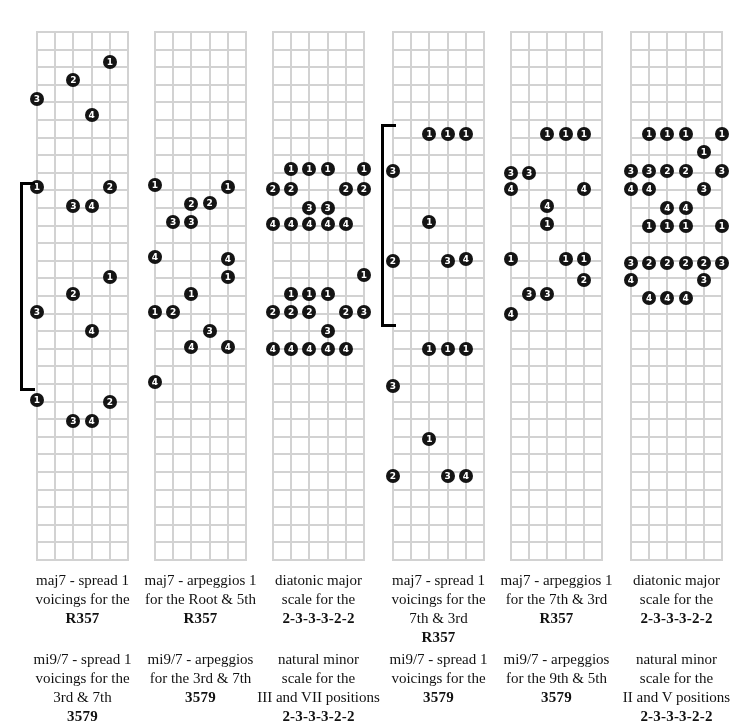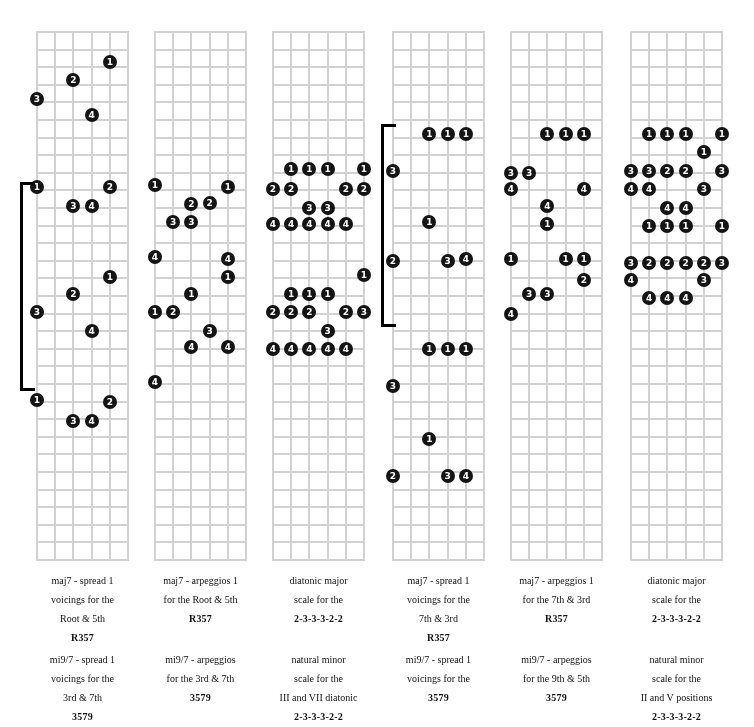--- a/index.html
+++ b/index.html
@@ -7,21 +7,21 @@
     width:754px;height:727px;position:relative;background:#ffffff;overflow:hidden;
     font-family:"Liberation Serif",serif;
   }
   .fretboard{position:absolute;}
   .dot{
     position:absolute;width:14px;height:14px;border-radius:50%;
     text-align:center;
     font-family:"DejaVu Sans",sans-serif;font-size:9px;line-height:14px;font-weight:bold;
   }
   .bracket{position:absolute;width:12px;background:transparent;}
-  .caption{position:absolute;text-align:center;font-size:10px;line-height:19px;}
+  .caption{position:absolute;text-align:center;font-size:15px;line-height:19px;}
   .cap-line{white-space:nowrap;}
   .cap-line.bold{font-weight:bold;letter-spacing:0.2px;}
 </style>
 </head>
 <body style="background: rgb(255, 255, 255);">
 
 <div id="stage">
     <div class="fretboard" style="left: 36px; top: 31px; width: 93px; height: 530px; background-image: repeating-linear-gradient(to right, rgb(210, 210, 210) 0px, rgb(210, 210, 210) 2px, transparent 2px, transparent 18.2px), repeating-linear-gradient(rgb(210, 210, 210) 0px, rgb(210, 210, 210) 2px, transparent 2px, transparent 17.6px);">
       <div class="dot" style="left: 66.8px; top: 23.92px; background: rgb(20, 20, 20); color: rgb(255, 255, 255);">1</div>
       <div class="dot" style="left: 30.4px; top: 41.52px; background: rgb(20, 20, 20); color: rgb(255, 255, 255);">2</div>
@@ -37,21 +37,20 @@
       <div class="dot" style="left: 48.6px; top: 293.2px; background: rgb(20, 20, 20); color: rgb(255, 255, 255);">4</div>
       <div class="dot" style="left: -6px; top: 361.84px; background: rgb(20, 20, 20); color: rgb(255, 255, 255);">1</div>
       <div class="dot" style="left: 66.8px; top: 363.6px; background: rgb(20, 20, 20); color: rgb(255, 255, 255);">2</div>
       <div class="dot" style="left: 30.4px; top: 382.96px; background: rgb(20, 20, 20); color: rgb(255, 255, 255);">3</div>
       <div class="dot" style="left: 48.6px; top: 382.96px; background: rgb(20, 20, 20); color: rgb(255, 255, 255);">4</div>
     </div>
     <div class="bracket" style="left: 20px; top: 182.36px; height: 202.4px; border-left: 3px solid rgb(0, 0, 0); border-top: 3px solid rgb(0, 0, 0); border-bottom: 3px solid rgb(0, 0, 0);"></div>
     <div class="caption" style="left: 4.5px; top: 571px; width: 156px; color: rgb(17, 17, 17);">
       <div class="cap-line">maj7 - spread 1</div>
       <div class="cap-line">voicings for the</div>
-      <div class="cap-line">Root &amp; 5th</div>
       <div class="cap-line bold">R357</div>
     </div>
     <div class="caption" style="left: 4.5px; top: 650px; width: 156px; color: rgb(17, 17, 17);">
       <div class="cap-line">mi9/7 - spread 1</div>
       <div class="cap-line">voicings for the</div>
       <div class="cap-line">3rd &amp; 7th</div>
       <div class="cap-line bold">3579</div>
     </div>
     <div class="fretboard" style="left: 154px; top: 31px; width: 93px; height: 530px; background-image: repeating-linear-gradient(to right, rgb(210, 210, 210) 0px, rgb(210, 210, 210) 2px, transparent 2px, transparent 18.2px), repeating-linear-gradient(rgb(210, 210, 210) 0px, rgb(210, 210, 210) 2px, transparent 2px, transparent 17.6px);">
       <div class="dot" style="left: -6px; top: 147.12px; background: rgb(20, 20, 20); color: rgb(255, 255, 255);">1</div>
@@ -114,21 +113,21 @@
       <div class="dot" style="left: 66.8px; top: 310.8px; background: rgb(20, 20, 20); color: rgb(255, 255, 255);">4</div>
     </div>
     <div class="caption" style="left: 240.5px; top: 571px; width: 156px; color: rgb(17, 17, 17);">
       <div class="cap-line">diatonic major</div>
       <div class="cap-line">scale for the</div>
       <div class="cap-line bold">2-3-3-3-2-2</div>
     </div>
     <div class="caption" style="left: 240.5px; top: 650px; width: 156px; color: rgb(17, 17, 17);">
       <div class="cap-line">natural minor</div>
       <div class="cap-line">scale for the</div>
-      <div class="cap-line">III and VII diatonic</div>
+      <div class="cap-line">III and VII positions</div>
       <div class="cap-line bold">2-3-3-3-2-2</div>
     </div>
     <div class="fretboard" style="left: 392px; top: 31px; width: 93px; height: 530px; background-image: repeating-linear-gradient(to right, rgb(210, 210, 210) 0px, rgb(210, 210, 210) 2px, transparent 2px, transparent 18.2px), repeating-linear-gradient(rgb(210, 210, 210) 0px, rgb(210, 210, 210) 2px, transparent 2px, transparent 17.6px);">
       <div class="dot" style="left: 30.4px; top: 96.08px; background: rgb(20, 20, 20); color: rgb(255, 255, 255);">1</div>
       <div class="dot" style="left: 48.6px; top: 96.08px; background: rgb(20, 20, 20); color: rgb(255, 255, 255);">1</div>
       <div class="dot" style="left: 66.8px; top: 96.08px; background: rgb(20, 20, 20); color: rgb(255, 255, 255);">1</div>
       <div class="dot" style="left: -6px; top: 133.04px; background: rgb(20, 20, 20); color: rgb(255, 255, 255);">3</div>
       <div class="dot" style="left: 30.4px; top: 184.08px; background: rgb(20, 20, 20); color: rgb(255, 255, 255);">1</div>
       <div class="dot" style="left: -6px; top: 222.8px; background: rgb(20, 20, 20); color: rgb(255, 255, 255);">2</div>
       <div class="dot" style="left: 48.6px; top: 222.8px; background: rgb(20, 20, 20); color: rgb(255, 255, 255);">3</div>

